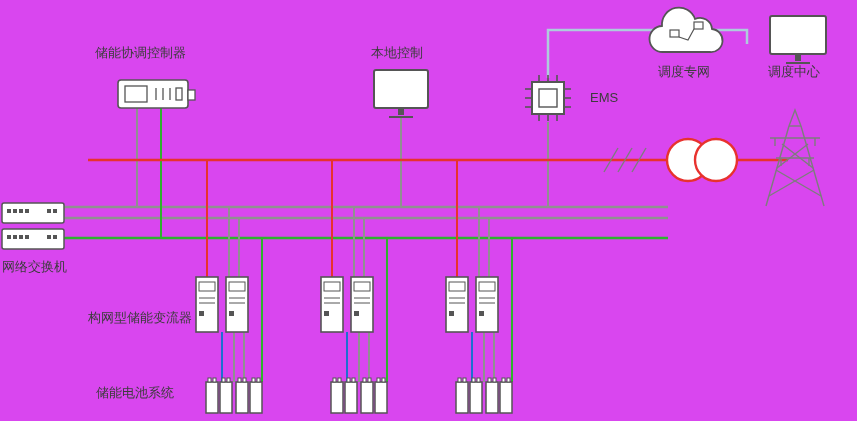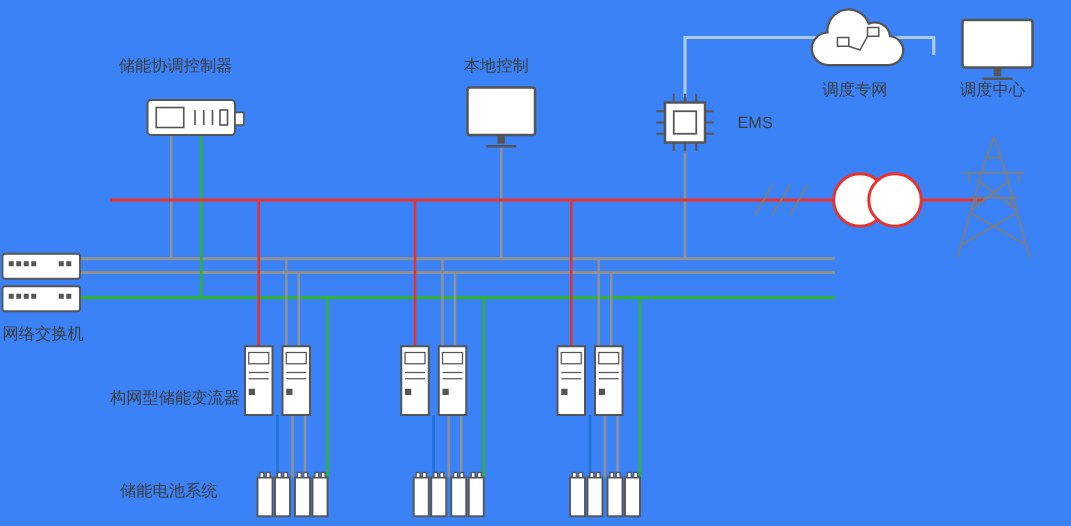--- a/index.html
+++ b/index.html
@@ -1,16 +1,16 @@
 <!DOCTYPE html>
 <html style="--power-line-red: #e8322e; --comm-bus-gray: #909090; --energy-bus-green: #2fb22c; --battery-link-blue: #1f6fd0; --scada-link-lightblue: #aecbdc; --icon-stroke: #555555; --label-text: #3c3c3c;"><head>
 <meta charset="utf-8">
 <style>
   html,body{margin:0;padding:0;background:#ffffff;}
-  .canvas{position:relative;width:857px;height:421px;background:#3b82f6;overflow:hidden;
+  .canvas{position:relative;width:857px;height:421px;background:#d946ef;overflow:hidden;
           font-family:"Liberation Sans",sans-serif;}
   svg{display:block;}
   text{fill:var(--label-text,#3c3c3c);font-size:13px;font-family:"Liberation Sans",sans-serif;}
   .bus-gray{stroke:var(--comm-bus-gray,#909090);stroke-width:2.5;fill:none;}
   .bus-green{stroke:var(--energy-bus-green,#2fb22c);stroke-width:2.5;fill:none;}
   .bus-red{stroke:var(--power-line-red,#e8322e);stroke-width:2.5;fill:none;}
   .v-gray{stroke:var(--comm-bus-gray,#909090);stroke-width:2;fill:none;}
   .v-green{stroke:var(--energy-bus-green,#2fb22c);stroke-width:2;fill:none;}
   .v-red{stroke:var(--power-line-red,#e8322e);stroke-width:2;fill:none;}
   .v-blue{stroke:var(--battery-link-blue,#1f6fd0);stroke-width:2;fill:none;}

